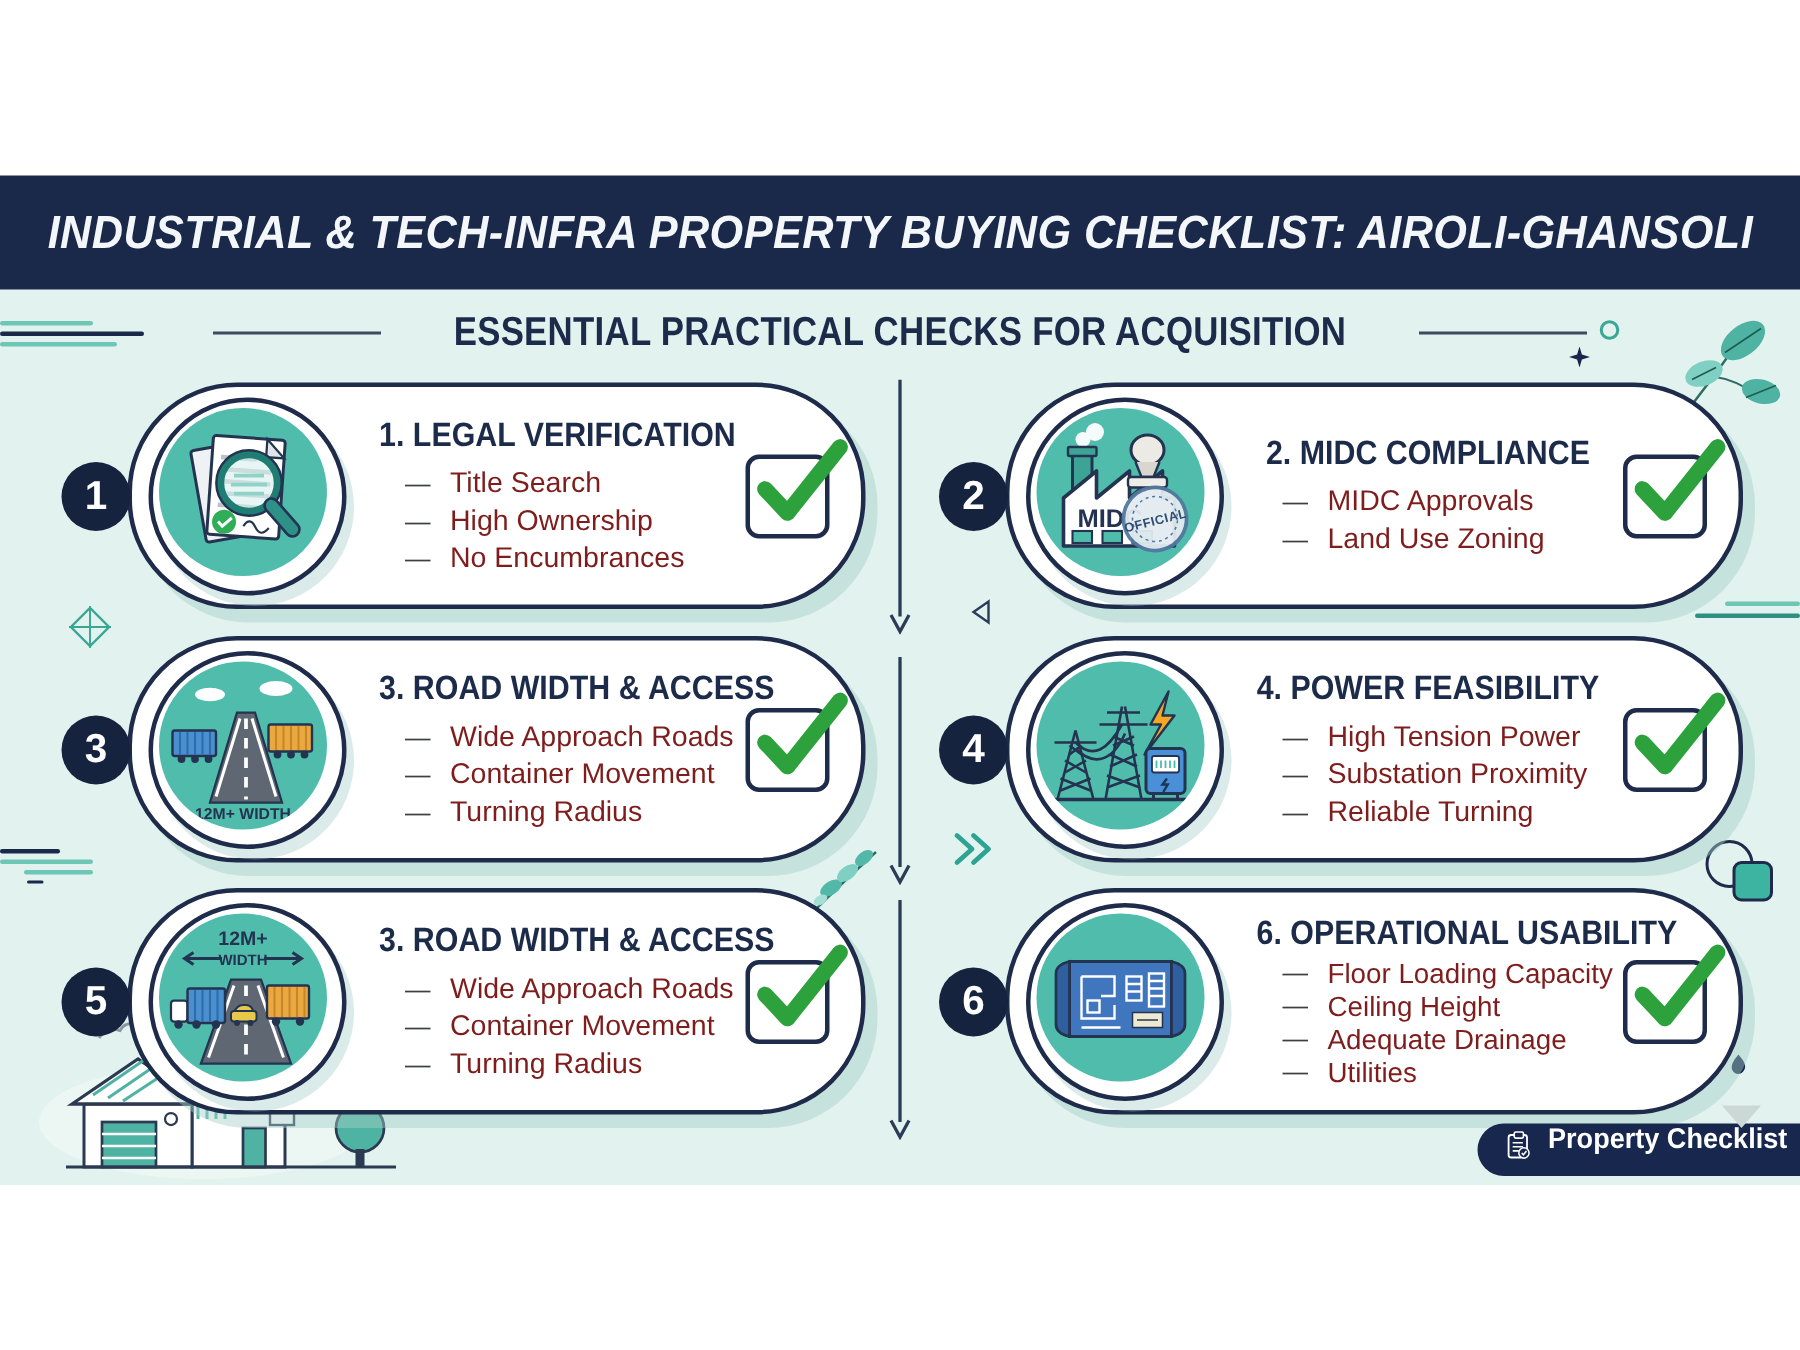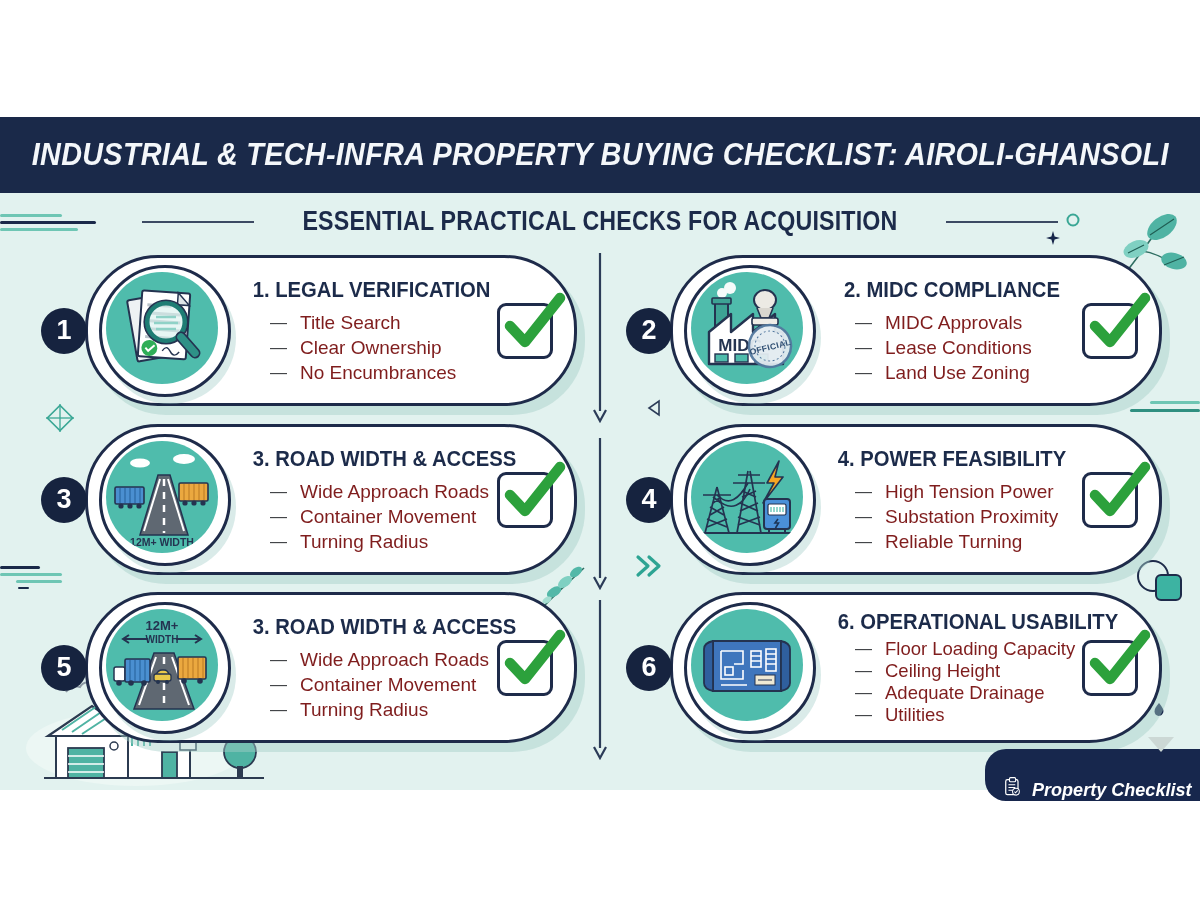--- a/index.html
+++ b/index.html
@@ -28,21 +28,21 @@
   .item::before{content:"—";color:#3d3f44;margin-right:13px;font-size:17px;flex:0 0 auto;}
   .card.four .card-title{margin-bottom:3px;}
   .card.four .item{line-height:22px;font-size:18.5px;}
   .checkbox{position:absolute;right:21px;top:50%;transform:translateY(-50%);width:50px;height:50px;background:#ffffff;border:3.5px solid #1e2b4a;border-radius:9px;}
   .checkbox svg{position:absolute;left:-4px;top:-20px;overflow:visible;}
 
   
   .flow-arrow{position:absolute;left:591px;width:18px;}
 
   
-  .badge{position:absolute;left:985px;top:749px;width:215px;height:52px;background:#17274d;border-radius:21px 0 0 21px;display:flex;align-items:flex-end;gap:10px;padding-left:18px;box-sizing:border-box;z-index:3;font-style:italic;}
+  .badge{position:absolute;left:985px;top:749px;width:215px;height:35px;background:#17274d;border-radius:21px 0 0 21px;display:flex;align-items:flex-start;gap:10px;padding-left:18px;box-sizing:border-box;z-index:3;}
   .badge .bl{color:#ffffff;font-weight:bold;font-size:19px;white-space:nowrap;transform:scaleX(.95);transform-origin:left;}
   .badge-notch{position:absolute;left:1148px;top:737px;width:0;height:0;border-left:13px solid transparent;border-right:13px solid transparent;border-top:15px solid #ccd8d5;z-index:4;}
 
   .deco{position:absolute;}
   .bar{position:absolute;height:3px;border-radius:2px;}
 </style>
 </head>
 <body>
 
 <div class="stage">
@@ -176,21 +176,21 @@
         <line x1="75" y1="65" x2="89" y2="81" stroke="#2e9187" stroke-width="7.5" stroke-linecap="round"></line>
       </svg>
     </div>
       </div>
     <div class="content">
       <div class="card-title">1. LEGAL VERIFICATION</div>
       <div class="item">
           <span>Title Search</span>
         </div>
       <div class="item">
-          <span>Clear Ownership</span>
+          <span>High Ownership</span>
         </div>
       <div class="item">
           <span>No Encumbrances</span>
         </div>
     </div>
     <div class="checkbox">
       <svg width="72" height="72" viewBox="0 0 72 72">
           <path d="M14,40 L29,56 L64,12" fill="none" stroke="#2ca13c" stroke-width="10.5" stroke-linecap="round" stroke-linejoin="round"></path>
         </svg>
     </div>
@@ -218,23 +218,20 @@
           <circle cx="79" cy="74" r="15" fill="none" stroke="#53799f" stroke-width="1" stroke-dasharray="2,2.5"></circle>
           <text x="79" y="78" font-size="8.5" font-weight="bold" fill="#2e4e72" text-anchor="middle" letter-spacing=".4" font-family="Liberation Sans, sans-serif">OFFICIAL</text>
         </g>
       </svg>
     </div>
       </div>
     <div class="content">
       <div class="card-title">2. MIDC COMPLIANCE</div>
       <div class="item">
           <span>MIDC Approvals</span>
-        </div>
-      <div class="item">
-          <span>Lease Conditions</span>
         </div>
       <div class="item">
           <span>Land Use Zoning</span>
         </div>
     </div>
     <div class="checkbox">
       <svg width="72" height="72" viewBox="0 0 72 72">
           <path d="M14,40 L29,56 L64,12" fill="none" stroke="#2ca13c" stroke-width="10.5" stroke-linecap="round" stroke-linejoin="round"></path>
         </svg>
     </div>

